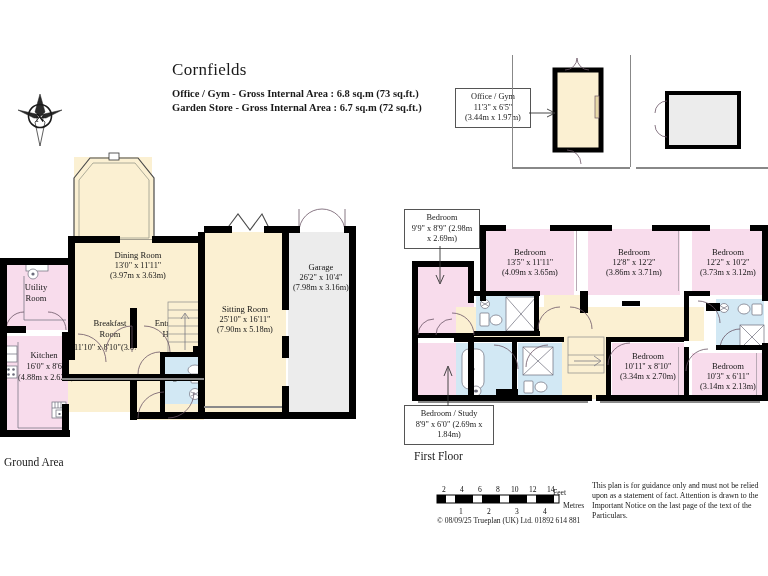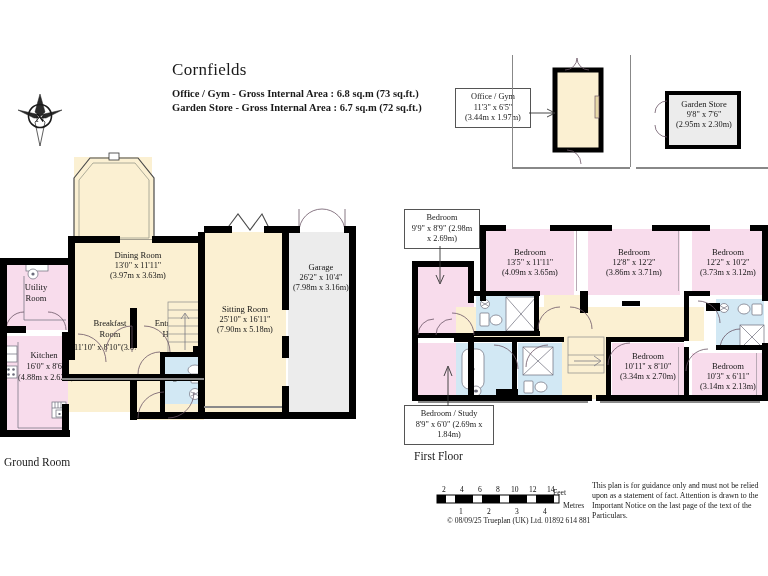--- a/index.html
+++ b/index.html
@@ -48,21 +48,21 @@
   .callout .nm{display:block;}
 
   svg{display:block;overflow:visible;}
   .dr{fill:none;stroke:#6b5566;stroke-width:.8;}
   .fx{fill:none;stroke:#6b6b7a;stroke-width:.7;}
   .fxf{fill:#fff;stroke:#6b6b7a;stroke-width:.7;}
 
   
   #scalebar{left:437px;top:483px;}
   #scalebar .unit{position:absolute;font-size:7.6px;}
-  #copyright{left:437px;top:516px;font-size:7.6px;white-space:nowrap;margin-left:10px;}
+  #copyright{left:437px;top:516px;font-size:7.6px;white-space:nowrap;}
   #disclaimer{left:592px;top:481px;width:180px;font-size:7.9px;line-height:9.9px;}
 </style>
 </head>
 <body>
 
 <div class="abs" id="title">Cornfields</div>
 
 <div class="abs" id="areas">
   <div class="b"><span>Office / Gym - Gross Internal Area  :  6.8 sq.m    (73 sq.ft.)</span></div>
   <div class="b"><span>Garden Store - Gross Internal Area  :  6.7 sq.m    (72 sq.ft.)</span></div>
@@ -239,21 +239,21 @@
     <path d="M2 74 A26 26 0 0 1 28 48" class="dr"></path>
     <path d="M44 74 A26 26 0 0 0 70 48" class="dr" transform="translate(-12,0)"></path>
   </svg>
   <svg class="abs" style="left:70px;top:182px;" width="40" height="32">
     <path d="M36 30 A28 28 0 0 0 8 2" class="dr"></path>
   </svg>
 
   <div class="wall" style="left:193px;top:196px;width:7px;height:6px;"></div>
 </div>
 
-<div class="abs floorlabel" id="gf-label">Ground Room</div>
+<div class="abs floorlabel" id="gf-label">Ground Area</div>
 
 <div class="abs" style="left:455px;top:55px;width:140px;height:130px;">
   <div class="room living" style="left:100px;top:15px;width:42px;height:80px;"></div>
   <svg class="abs" style="left:96px;top:8px;" width="56" height="100">
     <rect x="4" y="7" width="46" height="80" fill="#fbf0d2" stroke="#000" stroke-width="5"></rect>
     <rect x="44" y="33" width="4" height="22" fill="#e8d9a8" stroke="#6b5566" stroke-width=".7"></rect>
     <path d="M14 7 A12 12 0 0 0 26 -5" class="dr"></path>
     <path d="M38 7 A12 12 0 0 1 26 -5" class="dr"></path>
     <path d="M16 87 A14 14 0 0 1 30 101" class="dr"></path>
   </svg>
@@ -268,25 +268,20 @@
   </svg>
 </div>
 
 <div class="abs" style="left:655px;top:85px;width:120px;height:80px;">
   <div class="room store" style="left:12px;top:8px;width:70px;height:52px;"></div>
   <svg class="abs" style="left:6px;top:2px;" width="86" height="66">
     <rect x="6" y="6" width="72" height="54" fill="#ececec" stroke="#000" stroke-width="4"></rect>
     <path d="M6 14 A12 12 0 0 0 -6 26" class="dr"></path>
     <path d="M6 50 A12 12 0 0 1 -6 38" class="dr"></path>
   </svg>
-  <div class="lbl" style="left:14px;top:14px;width:70px;">
-    <span class="nm">Garden Store</span>
-    <span class="d1">9'8"  x  7'6"</span>
-    <span class="d2">(2.95m  x  2.30m)</span>
-  </div>
 </div>
 
 <div class="abs" style="left:512px;top:55px;width:1px;height:112px;background:#888;"></div>
 <div class="abs" style="left:512px;top:167px;width:118px;height:1.5px;background:#888;"></div>
 <div class="abs" style="left:636px;top:167px;width:132px;height:1.5px;background:#888;"></div>
 <div class="abs" style="left:630px;top:55px;width:1px;height:112px;background:#888;"></div>
 
 <div class="abs" style="left:400px;top:225px;width:368px;height:200px;">
 
   <div class="room service" style="left:18px;top:42px;width:56px;height:68px;"></div>

